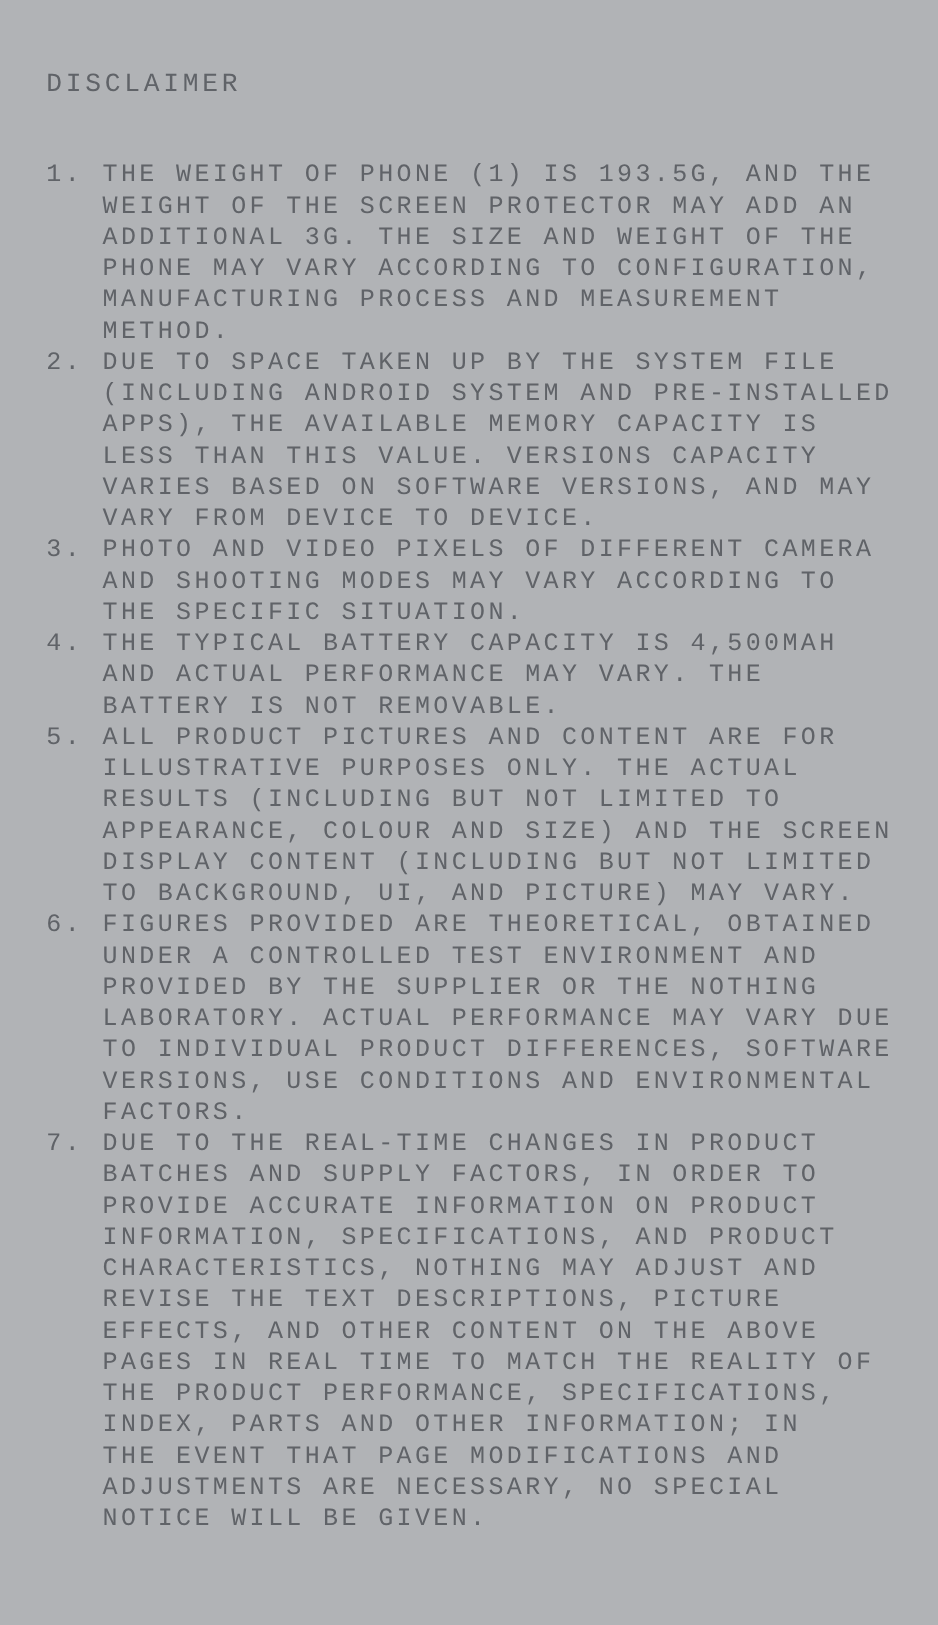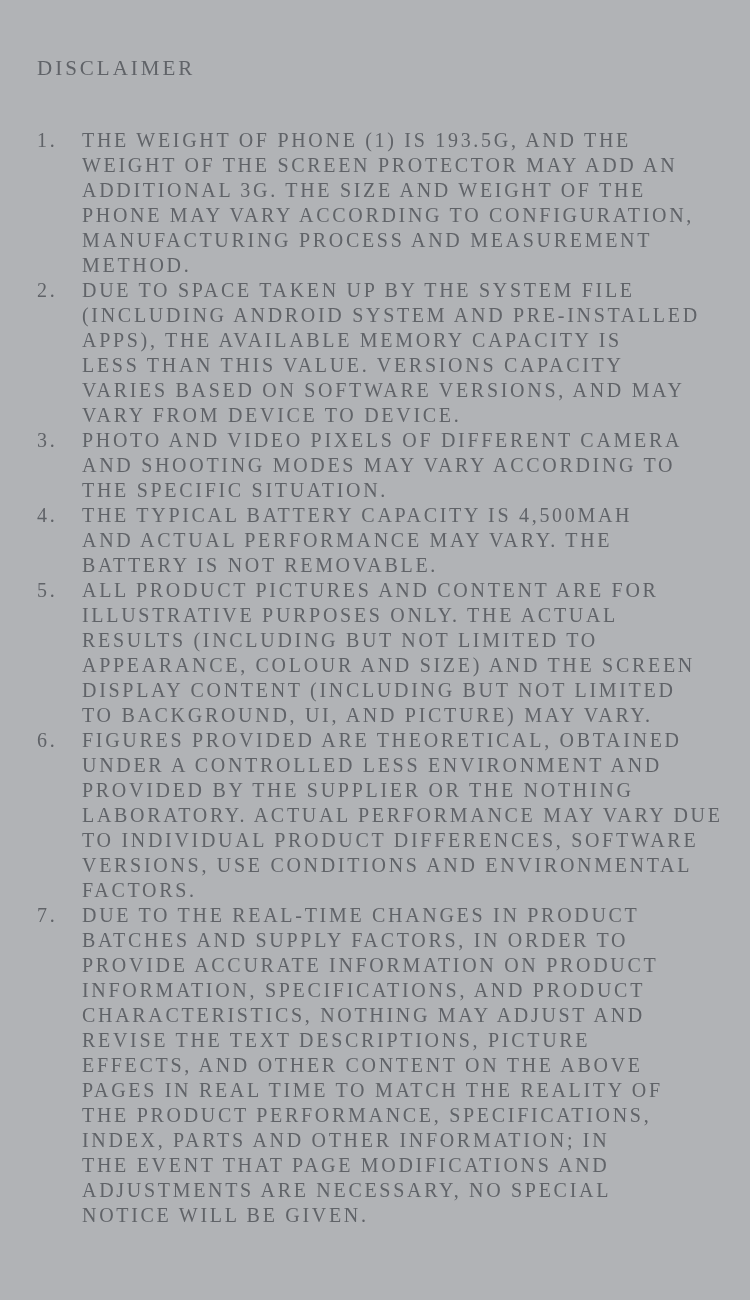--- a/index.html
+++ b/index.html
@@ -8,21 +8,21 @@
   }
   html,body{margin:0;padding:0;}
   body{
     width:750px;height:1300px;
     background:var(--bg);
     overflow:hidden;
   }
   .page{
     position:relative;
     width:750px;height:1300px;
-    font-family:Liberation Serif, serif;
+    font-family:Liberation Mono, monospace;
     color:var(--text);
     border-radius:32px;
     -webkit-font-smoothing:antialiased;
   }
   .title{
     position:absolute;
     left:37px;top:56px;
     margin:0;
     font-size:21px;
     font-weight:400;
@@ -96,21 +96,21 @@
       <span class="txt">ALL PRODUCT PICTURES AND CONTENT ARE FOR
 ILLUSTRATIVE PURPOSES ONLY. THE ACTUAL
 RESULTS (INCLUDING BUT NOT LIMITED TO
 APPEARANCE, COLOUR AND SIZE) AND THE SCREEN
 DISPLAY CONTENT (INCLUDING BUT NOT LIMITED
 TO BACKGROUND, UI, AND PICTURE) MAY VARY.</span>
     </li>
     <li class="item">
       <span class="num">6.</span>
       <span class="txt">FIGURES PROVIDED ARE THEORETICAL, OBTAINED
-UNDER A CONTROLLED LESS ENVIRONMENT AND
+UNDER A CONTROLLED TEST ENVIRONMENT AND
 PROVIDED BY THE SUPPLIER OR THE NOTHING
 LABORATORY. ACTUAL PERFORMANCE MAY VARY DUE
 TO INDIVIDUAL PRODUCT DIFFERENCES, SOFTWARE
 VERSIONS, USE CONDITIONS AND ENVIRONMENTAL
 FACTORS.</span>
     </li>
     <li class="item">
       <span class="num">7.</span>
       <span class="txt">DUE TO THE REAL-TIME CHANGES IN PRODUCT
 BATCHES AND SUPPLY FACTORS, IN ORDER TO

